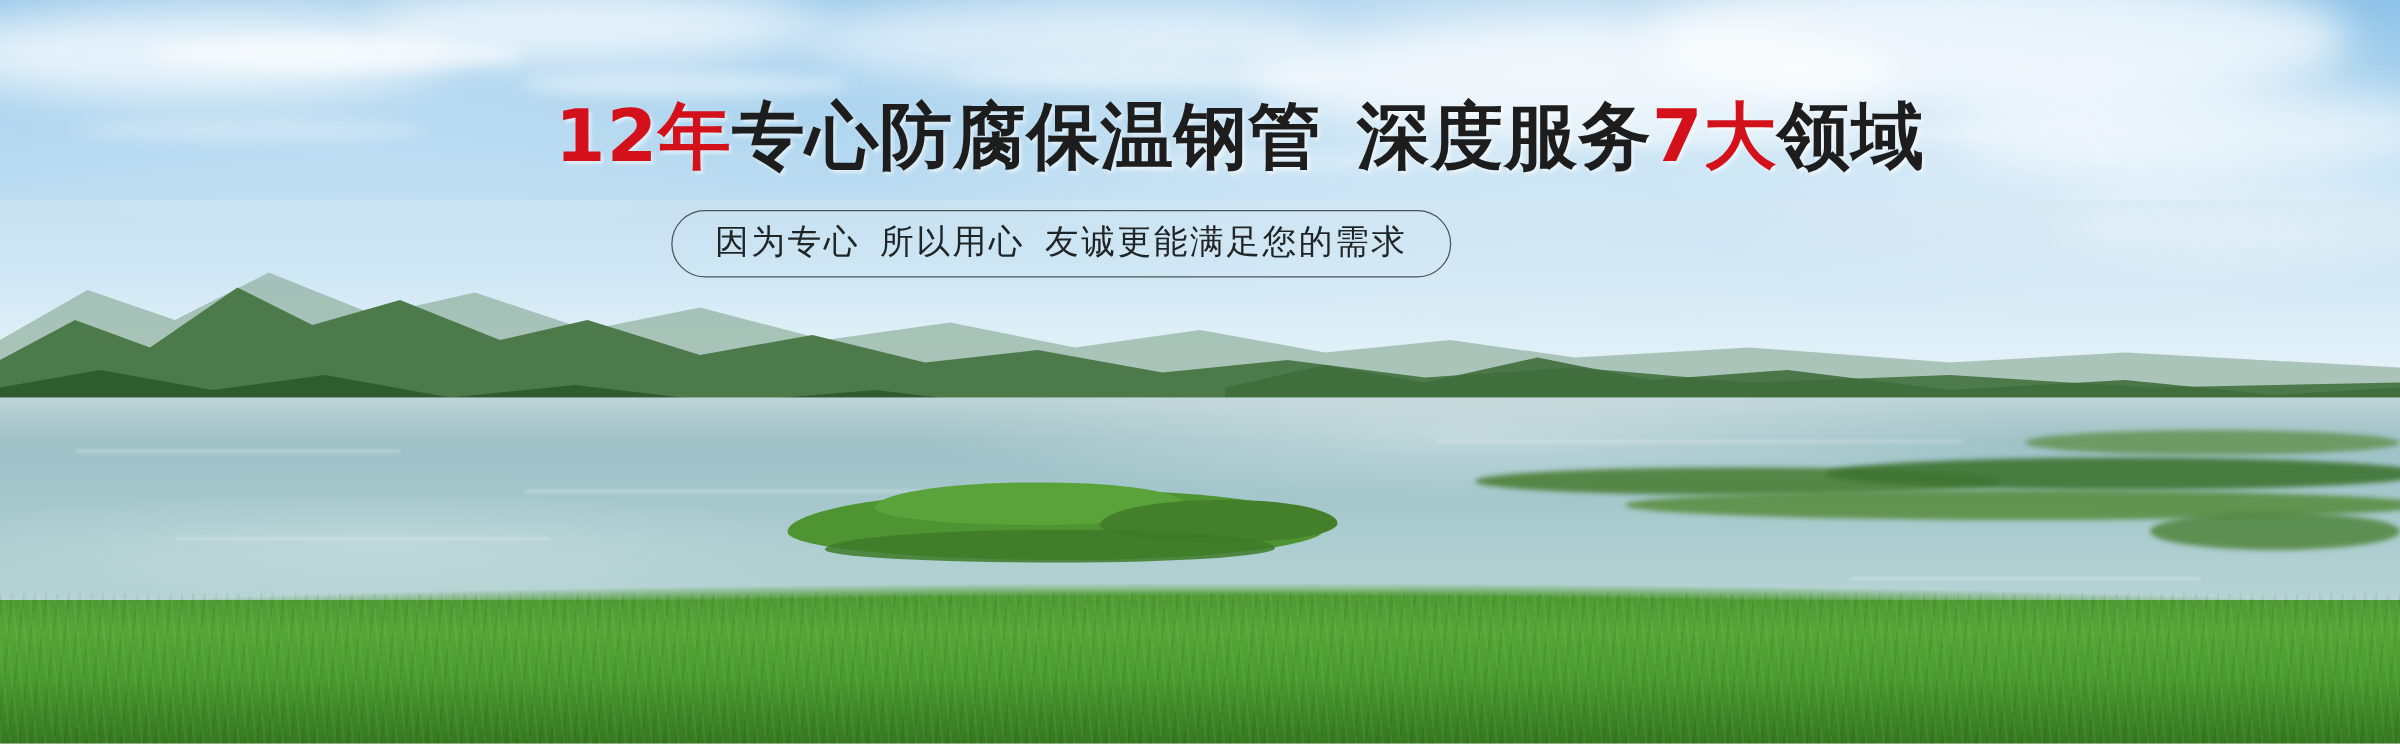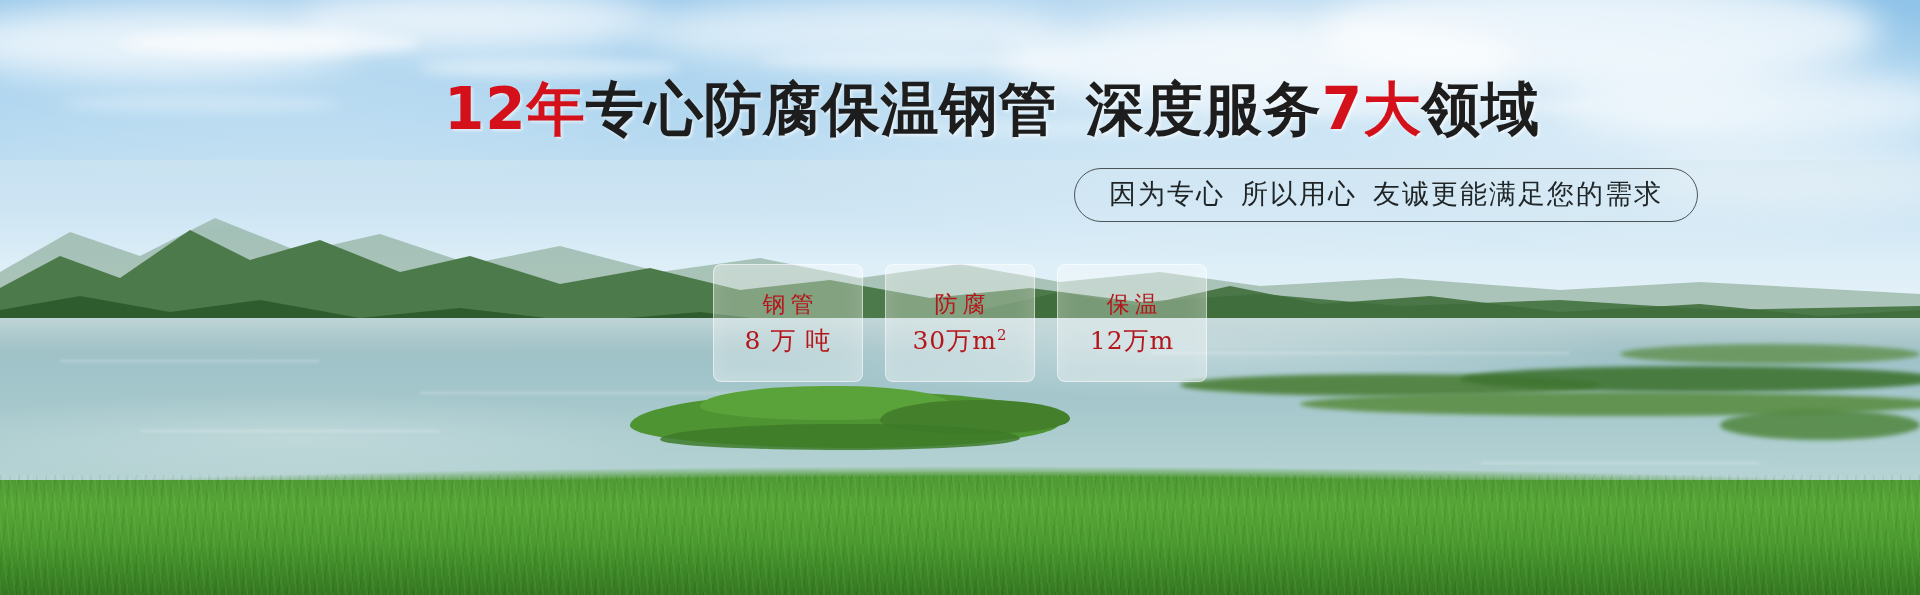--- a/index.html
+++ b/index.html
@@ -95,21 +95,21 @@
     white-space:nowrap;
     font-family:"DejaVu Sans","Liberation Sans",sans-serif;
     text-shadow:2px 2px 3px rgba(255,255,255,.55);
     padding-left:32px;
   }
   .hl-red{color:#d4111b;}
   .hl-dark{color:#1d1d1d;}
   .hl-gap{display:inline-block;width:28px;}
 
   .subtitle-wrap{
-    position:absolute;left:0;top:168px;width:1698px;text-align:right;
+    position:absolute;left:0;top:168px;width:1698px;text-align:center;
   }
   .subtitle{
     display:inline-block;
     border:1px solid #4b5457;
     border-radius:28px;
     padding:9px 34px 11px 34px;
     font-size:27px;
     color:#1f2527;
     letter-spacing:2px;
     line-height:1.2;
@@ -218,32 +218,14 @@
   <div class="headline">
     <span class="hl-red">12年</span><span class="hl-dark">专心防腐保温钢管</span><span class="hl-gap"></span><span class="hl-dark">深度服务</span><span class="hl-red">7大</span><span class="hl-dark">领域</span>
   </div>
 
   <div class="subtitle-wrap">
     <div class="subtitle">
       <span>因为专心</span><span class="sub-gap"></span><span>所以用心</span><span class="sub-gap"></span><span>友诚更能满足您的需求</span>
     </div>
   </div>
 
-  <div class="cards">
-
-    <div class="card">
-      <div class="card-title">钢管</div>
-      <div class="card-value"><span>8 万 吨</span></div>
-    </div>
-
-    <div class="card">
-      <div class="card-title">防腐</div>
-      <div class="card-value"><span>30万m</span><sup>2</sup></div>
-    </div>
-
-    <div class="card">
-      <div class="card-title">保温</div>
-      <div class="card-value"><span>12万m</span></div>
-    </div>
-
-  </div>
 
 </div>
 
 </body></html>

